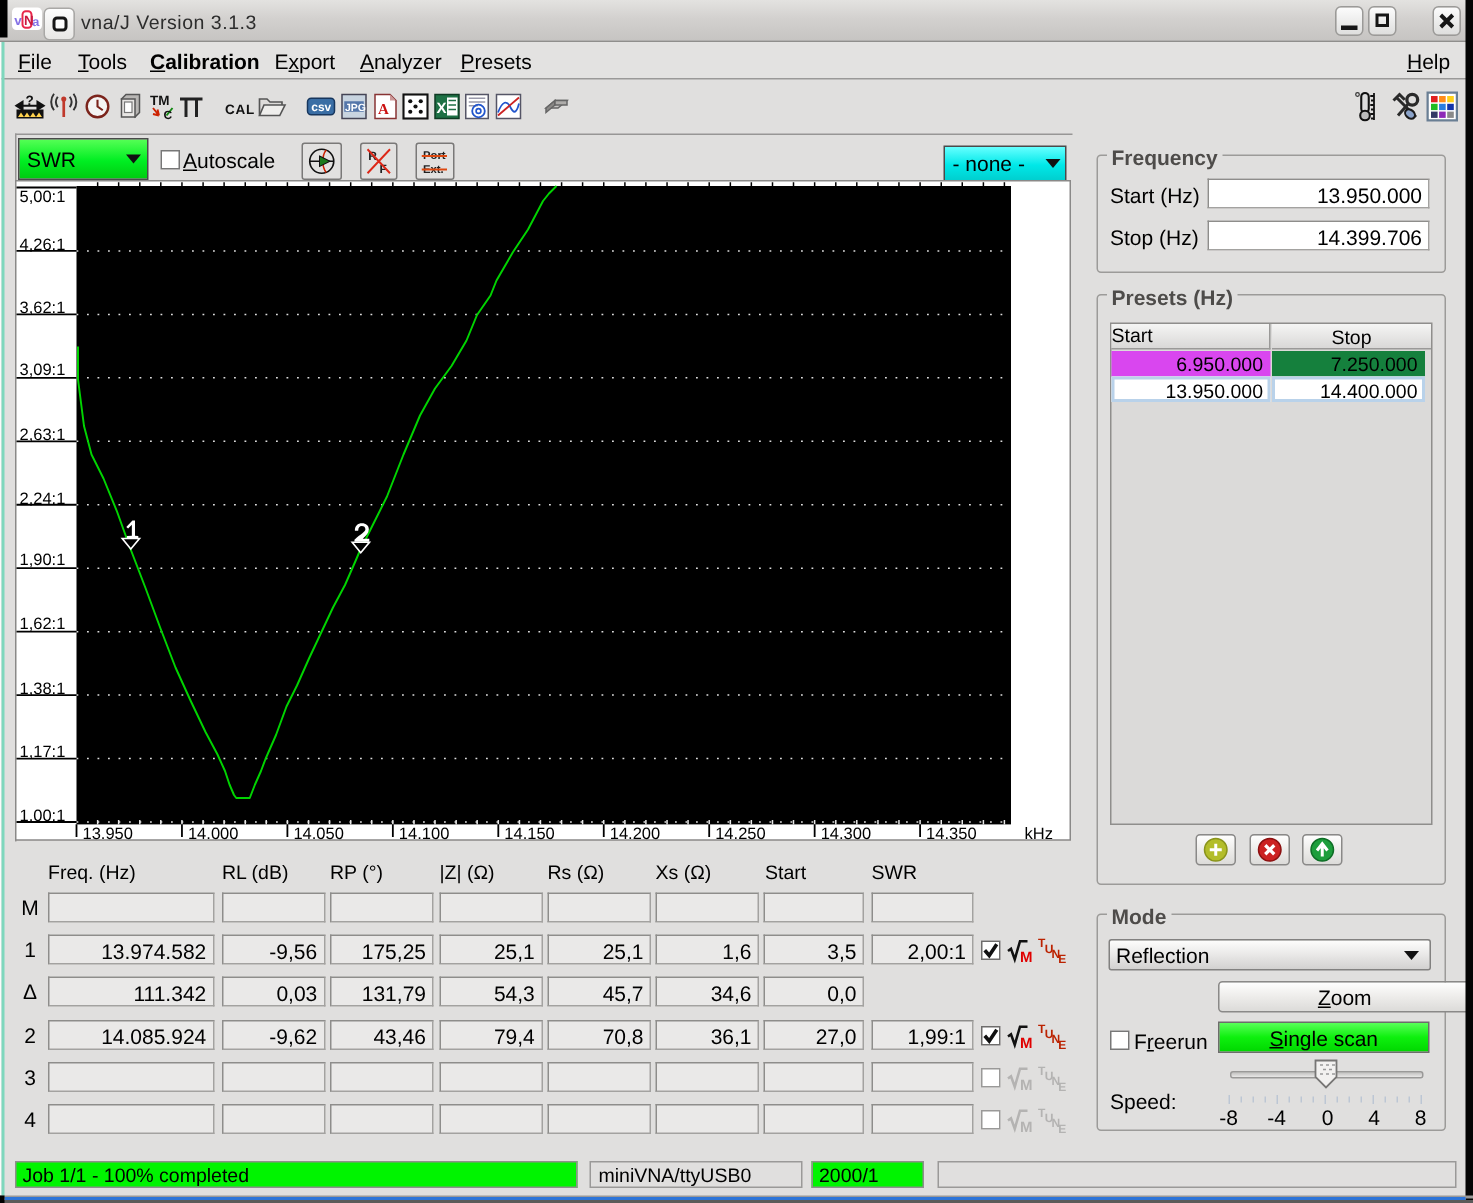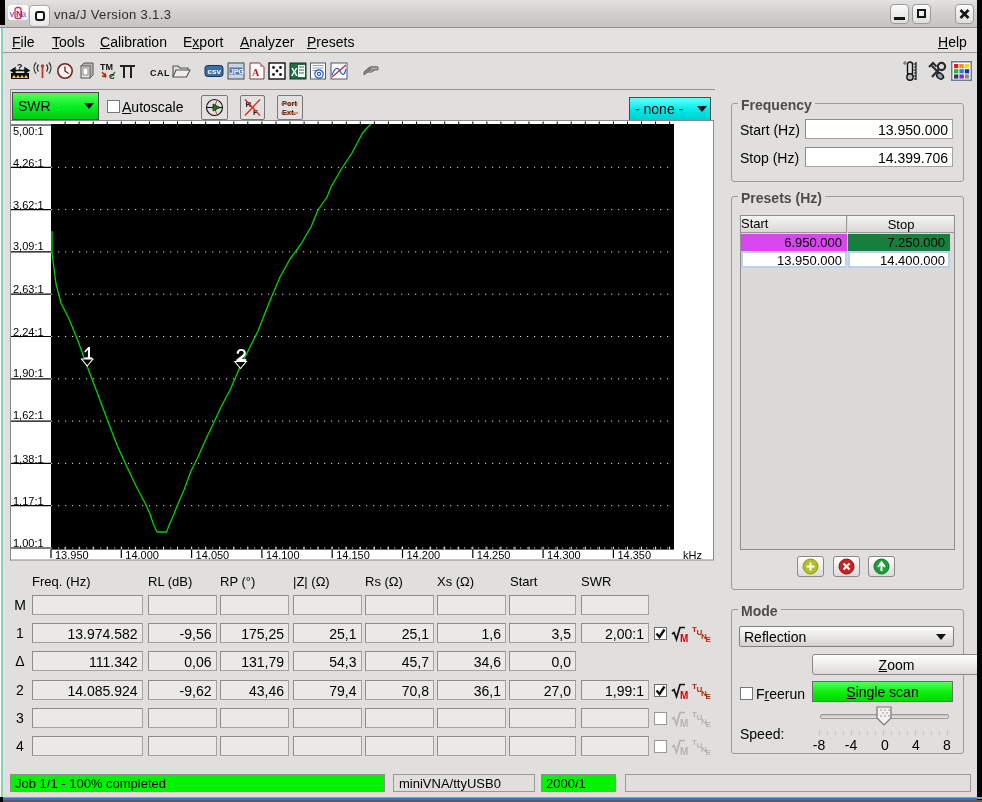--- a/index.html
+++ b/index.html
@@ -35,21 +35,21 @@
 <div class="abs" style="left:912px;top:4px;width:19px;height:20px;background:linear-gradient(#fcfcfc,#dededd);border:1px solid #9b9a98;border-radius:4px;"></div>
 <div class="abs" style="left:917px;top:9px;width:9px;height:9px;border:2px solid #161616;background:transparent;"></div>
 <div class="abs" style="left:955px;top:4px;width:19px;height:20px;background:linear-gradient(#fcfcfc,#dededd);border:1px solid #9b9a98;border-radius:4px;"></div>
 <svg class="abs" style="left:955px;top:4px;" width="19" height="20">
     <path d="M5.5 6 L13.5 14 M13.5 6 L5.5 14" stroke="#161616" stroke-width="2.6"></path>
   </svg>
 
 <div class="abs" id="menubar" style="left:0;top:28px;width:982px;height:25px;background:#e3e2e1;border-bottom:1px solid #9a9998;"></div>
 <div class="abs" style="left:12px;top:33px;"><span class="mi"><span class="u">F</span>ile</span></div>
 <div class="abs" style="left:52px;top:33px;"><span class="mi"><span class="u">T</span>ools</span></div>
-<div class="abs" style="left:100px;top:33px;"><span class="mi"><span class="u">C</span>alibration</span></div>
+<div class="abs" style="left:100px;top:33px;font-weight:bold;"><span class="mi"><span class="u">C</span>alibration</span></div>
 <div class="abs" style="left:183px;top:33px;"><span class="mi">E<span class="u">x</span>port</span></div>
 <div class="abs" style="left:240px;top:33px;text-align:center;"><span class="mi"><span class="u">A</span>nalyzer</span></div>
 <div class="abs" style="left:307px;top:33px;"><span class="mi"><span class="u">P</span>resets</span></div>
 <div class="abs" style="left:938px;top:33px;"><span class="mi"><span class="u">H</span>elp</span></div>
 
 <div class="abs" id="toolbar" style="left:0;top:53px;width:982px;height:36px;"></div>
 <svg class="abs" style="left:0;top:53px;" width="982" height="36">
 
  <g transform="translate(11,9)">
   <rect x="0" y="11" width="18" height="6" fill="#111"></rect>
@@ -363,21 +363,21 @@
 <text x="9" y="15.5" font-size="10" font-weight="bold" fill="#e00000" font-family="Liberation Sans">M</text>
   </svg>
 <svg class="abs" style="left:692px;top:625px;" width="19" height="18">
 <text x="0" y="6.5" font-size="8" font-weight="bold" fill="#bb2200" font-family="Liberation Sans">T</text>
 <text x="4.5" y="10" font-size="8" font-weight="bold" fill="#bb2200" font-family="Liberation Sans">U</text>
 <text x="9" y="13.5" font-size="8" font-weight="bold" fill="#bb2200" font-family="Liberation Sans">N</text>
 <text x="13.5" y="17" font-size="8" font-weight="bold" fill="#bb2200" font-family="Liberation Sans">E</text>
   </svg>
 <div class="abs" style="left:13px;top:653px;width:14px;text-align:center;font-size:14px;">Δ</div>
 <div class="fld" style="left:31.5px;top:651px;width:111px;height:20px;">111.342</div>
-<div class="fld" style="left:147.5px;top:651px;width:69px;height:20px;">0,06</div>
+<div class="fld" style="left:147.5px;top:651px;width:69px;height:20px;">0,03</div>
 <div class="fld" style="left:220px;top:651px;width:69px;height:20px;">131,79</div>
 <div class="fld" style="left:292.5px;top:651px;width:69px;height:20px;">54,3</div>
 <div class="fld" style="left:365px;top:651px;width:69px;height:20px;">45,7</div>
 <div class="fld" style="left:437px;top:651px;width:69px;height:20px;">34,6</div>
 <div class="fld" style="left:509px;top:651px;width:67px;height:20px;">0,0</div>
 <div class="abs" style="left:13px;top:682px;width:14px;text-align:center;font-size:14px;">2</div>
 <div class="fld" style="left:31.5px;top:680px;width:111px;height:20px;">14.085.924</div>
 <div class="fld" style="left:147.5px;top:680px;width:69px;height:20px;">-9,62</div>
 <div class="fld" style="left:220px;top:680px;width:69px;height:20px;">43,46</div>
 <div class="fld" style="left:292.5px;top:680px;width:69px;height:20px;">79,4</div>

